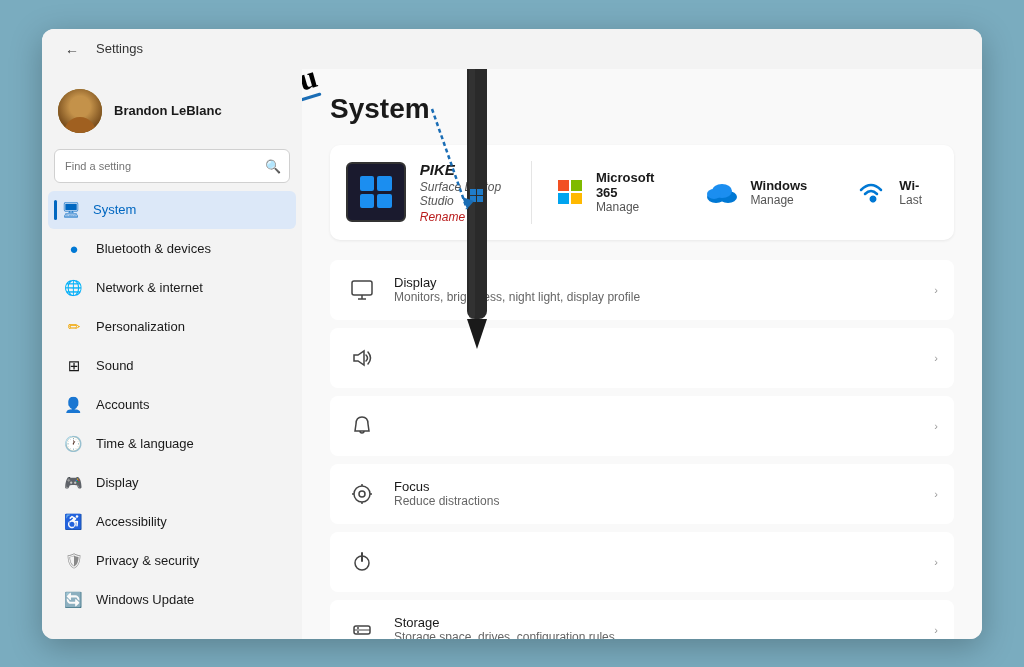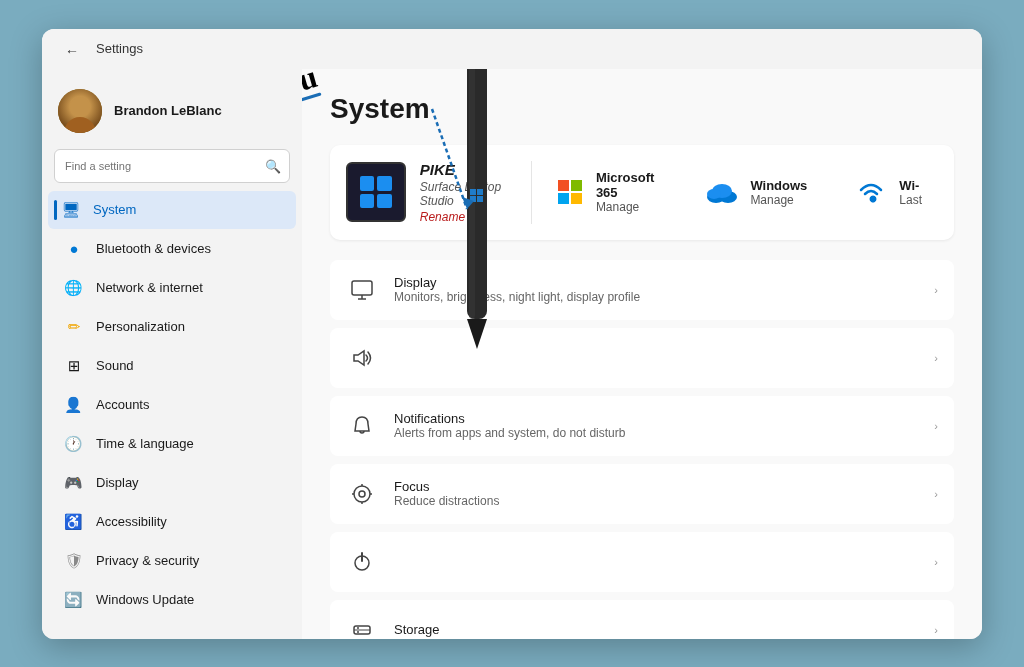--- a/index.html
+++ b/index.html
@@ -485,24 +485,20 @@
           <span class="settings-chevron">›</span>
         </div>
 
         <div class="settings-item">
           <div class="settings-item-icon">
             <svg width="22" height="22" viewBox="0 0 22 22">
               <path d="M11 2 q6 0 6 7 l1 7 H4 l1-7 q0-7 6-7z" fill="none" stroke="#444" stroke-width="1.5"></path>
               <path d="M9 16 q0 2 2 2 t2-2" fill="none" stroke="#444" stroke-width="1.5"></path>
             </svg>
           </div>
-          <div class="settings-item-text">
-            <span class="settings-item-title">Notifications</span>
-            <span class="settings-item-desc">Alerts from apps and system, do not disturb</span>
-          </div>
           <span class="settings-chevron">›</span>
         </div>
 
         <div class="settings-item">
           <div class="settings-item-icon">
             <svg width="22" height="22" viewBox="0 0 22 22">
               <circle cx="11" cy="11" r="8" fill="none" stroke="#444" stroke-width="1.5"></circle>
               <circle cx="11" cy="11" r="3" fill="none" stroke="#444" stroke-width="1.5"></circle>
               <line x1="11" y1="3" x2="11" y2="1" stroke="#444" stroke-width="1.5"></line>
               <line x1="11" y1="21" x2="11" y2="19" stroke="#444" stroke-width="1.5"></line>
@@ -531,19 +527,20 @@
           <div class="settings-item-icon">
             <svg width="22" height="22" viewBox="0 0 22 22">
               <rect x="3" y="7" width="16" height="8" rx="2" fill="none" stroke="#444" stroke-width="1.5"></rect>
               <line x1="3" y1="11" x2="19" y2="11" stroke="#444" stroke-width="1"></line>
               <circle cx="7" cy="9" r="1" fill="#444"></circle>
               <circle cx="7" cy="13" r="1" fill="#444"></circle>
             </svg>
           </div>
           <div class="settings-item-text">
             <span class="settings-item-title">Storage</span>
+            <span class="settings-item-desc">Storage space, drives, configuration rules</span>
           </div>
           <span class="settings-chevron">›</span>
         </div>
       </div>
     </div>
   </div>
 </div>
 
 </body></html>

